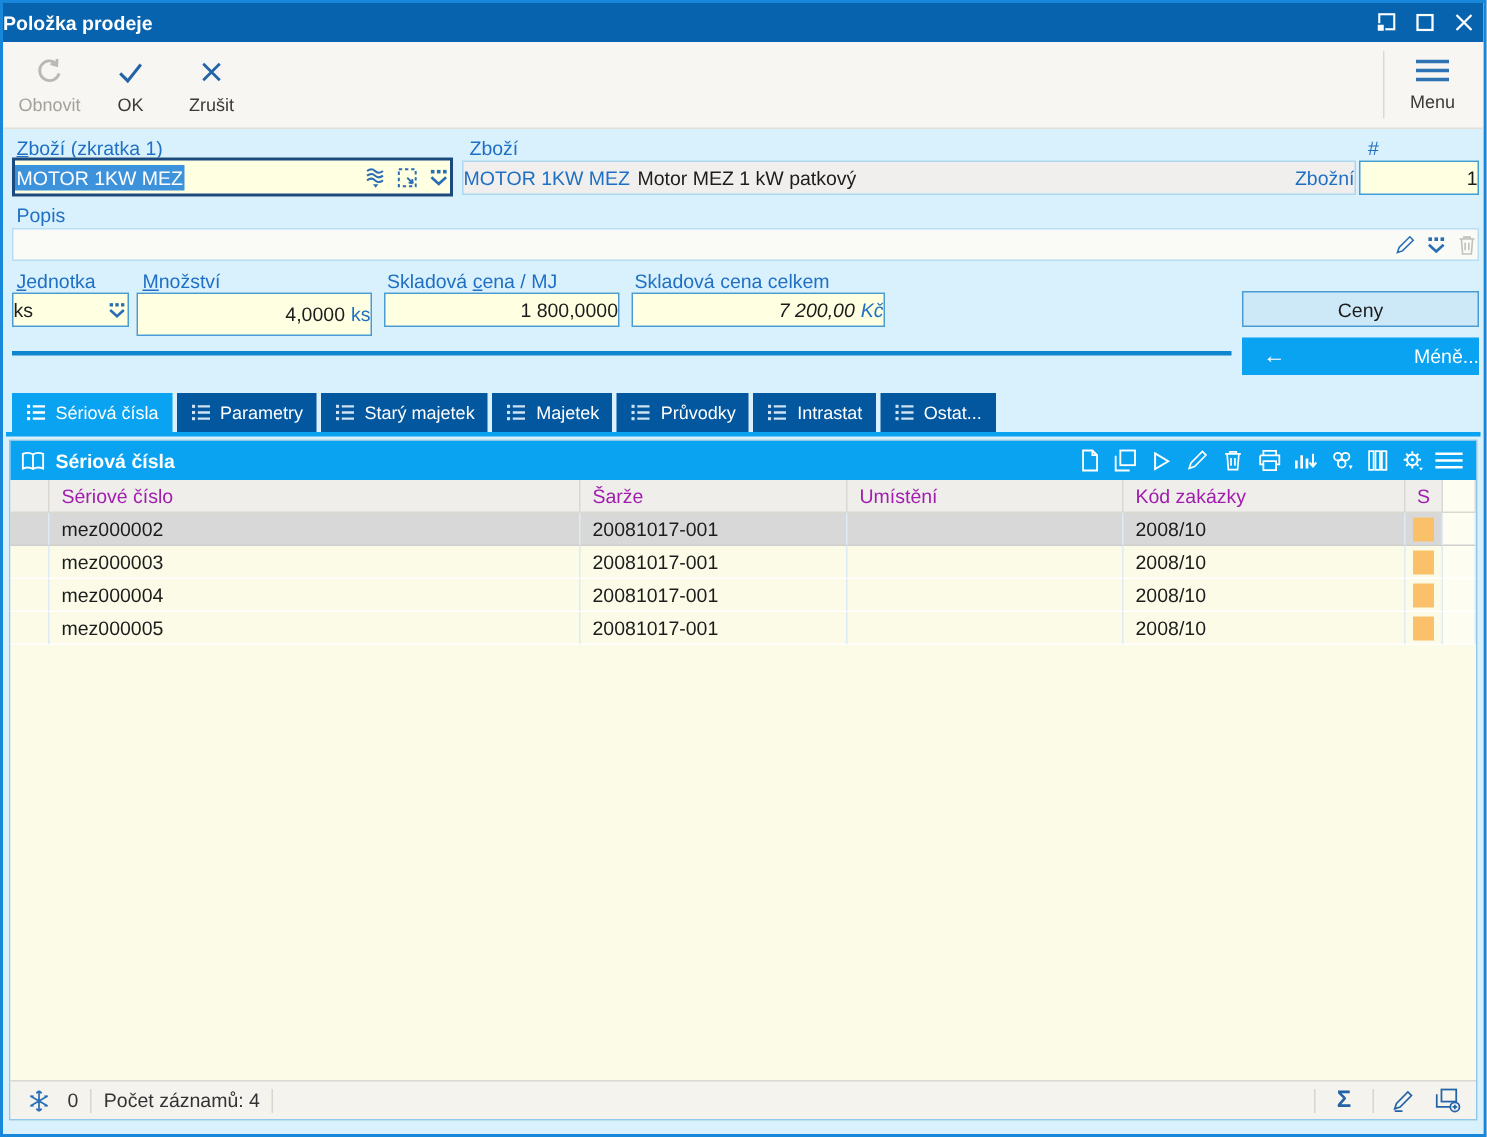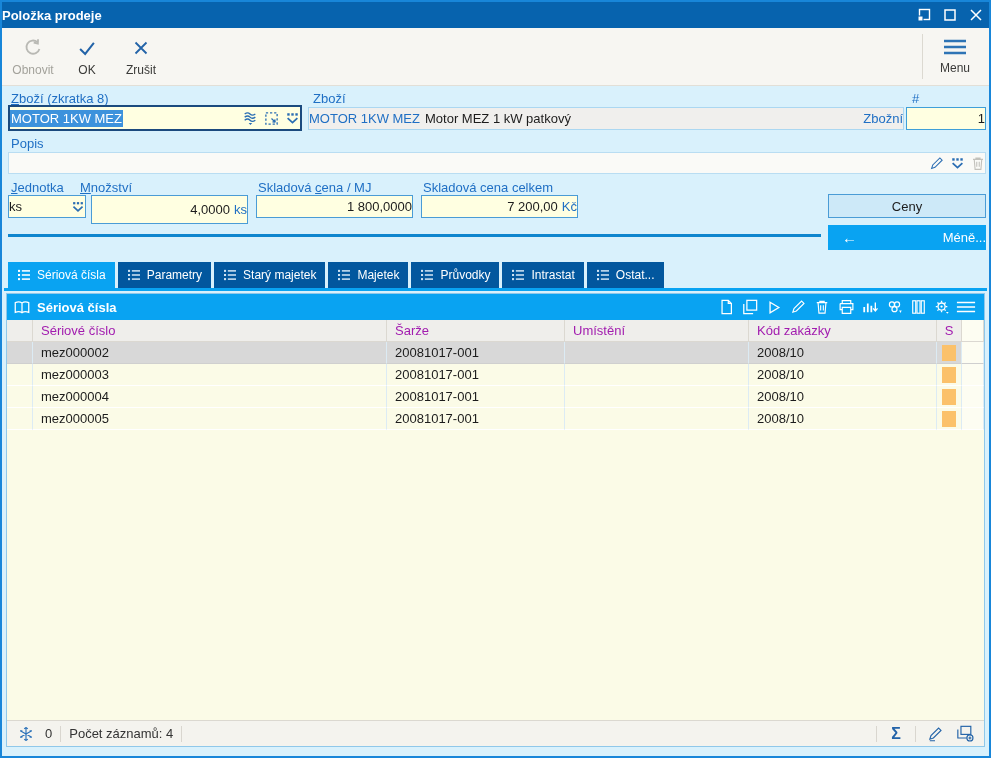--- a/index.html
+++ b/index.html
@@ -165,21 +165,21 @@
         <svg width="28" height="20" viewBox="0 0 28 20">
             <path d="M3 4 H25 M3 10 H25 M3 16 H25" stroke="#2e74b5" stroke-width="2.4"></path>
           </svg>
       </span>
       <span>Menu</span>
     </div>
   </div>
 
   <div class="content">
 
-    <span class="flabel" style="left:9px;top:5px;"><span class="ulkey">Z</span><span>boží (zkratka 8)</span></span>
+    <span class="flabel" style="left:9px;top:5px;"><span class="ulkey">Z</span><span>boží (zkratka 1)</span></span>
     <span class="flabel" style="left:311px;top:5px;">Zboží</span>
     <span class="flabel" style="left:910px;top:5px;">#</span>
 
     <div class="field focused" style="left:6px;top:19px;width:294px;height:26px;">
       <span class="selected-text">MOTOR 1KW MEZ</span>
       <span class="grow"></span>
       <span class="field-icons">
         <span>
           <svg width="16" height="16" viewBox="0 0 18 18">
               <path d="M3 4.5 q3.5 -2.6 6 0 t6 0 M3 8 q3.5 -2.6 6 0 t6 0 M3 11.5 q3.5 -2.6 6 0 t6 0" fill="none" stroke="#2a6db3" stroke-width="1.5"></path>
@@ -234,21 +234,21 @@
         </span>
         <span>
           <svg width="14" height="15" viewBox="0 0 16 18">
               <path d="M2 4 H14 M5.5 4 V2.5 H10.5 V4 M3.5 4 L4.5 16 H11.5 L12.5 4 M6.5 7 V13 M9.5 7 V13" fill="none" stroke="#c2c1bb" stroke-width="1.3"></path>
             </svg>
         </span>
       </span>
     </div>
 
     <span class="flabel" style="left:9px;top:94px;"><span class="ulkey">J</span><span>ednotka</span></span>
-    <span class="flabel" style="left:78px;top:94px;"><span class="ulkey">M</span><span>nožství</span></span>
+    <span class="flabel" style="left:93px;top:94px;"><span class="ulkey">M</span><span>nožství</span></span>
     <span class="flabel" style="left:256px;top:94px;"><span>Skladová </span><span class="ulkey">c</span><span>ena / MJ</span></span>
     <span class="flabel" style="left:421px;top:94px;">Skladová cena celkem</span>
 
     <div class="field" style="left:6px;top:109px;width:78px;height:23px;">
       <span>ks</span>
       <span class="grow"></span>
       <span>
         <svg width="14" height="12" viewBox="0 0 20 16">
             <rect x="3" y="1" width="3.2" height="3.2" fill="#2a6db3"></rect>
             <rect x="8.4" y="1" width="3.2" height="3.2" fill="#2a6db3"></rect>
@@ -257,21 +257,21 @@
           </svg>
       </span>
     </div>
     <div class="field right-align" style="left:89px;top:109px;width:157px;height:29px;">
       <span>4,0000</span>
       <span class="unit">ks</span>
     </div>
     <div class="field right-align" style="left:254px;top:109px;width:157px;height:23px;">
       <span>1 800,0000</span>
     </div>
-    <div class="field right-align" style="left:419px;top:109px;width:157px;height:23px;">
+    <div class="field right-align" style="left:419px;top:109px;width:169px;height:23px;font-style:italic;">
       <span>7 200,00</span>
       <span class="unit">Kč</span>
     </div>
 
     <div class="btn-ceny" style="left:826px;top:108px;width:158px;height:24px;">
       <span>Ceny</span>
     </div>
     <div class="btn-mene" style="left:826px;top:139px;width:158px;height:25px;">
       <span class="arrow">←</span>
       <span class="lbl">Méně...</span>

